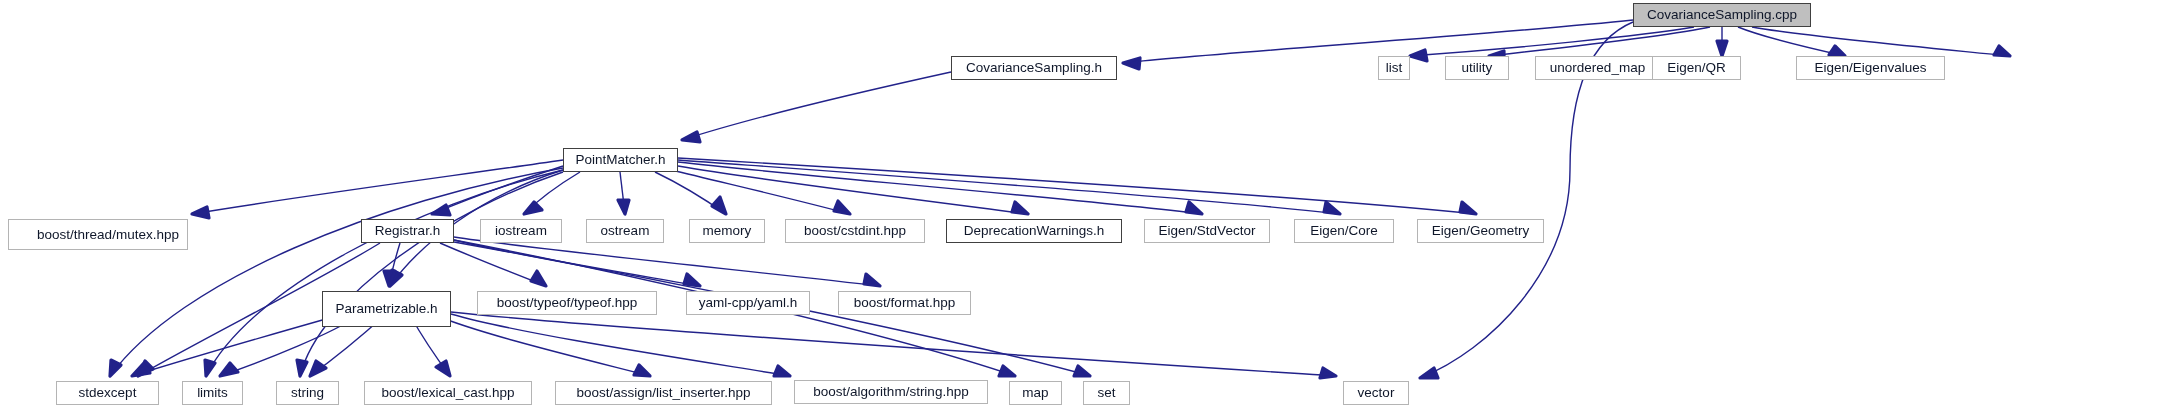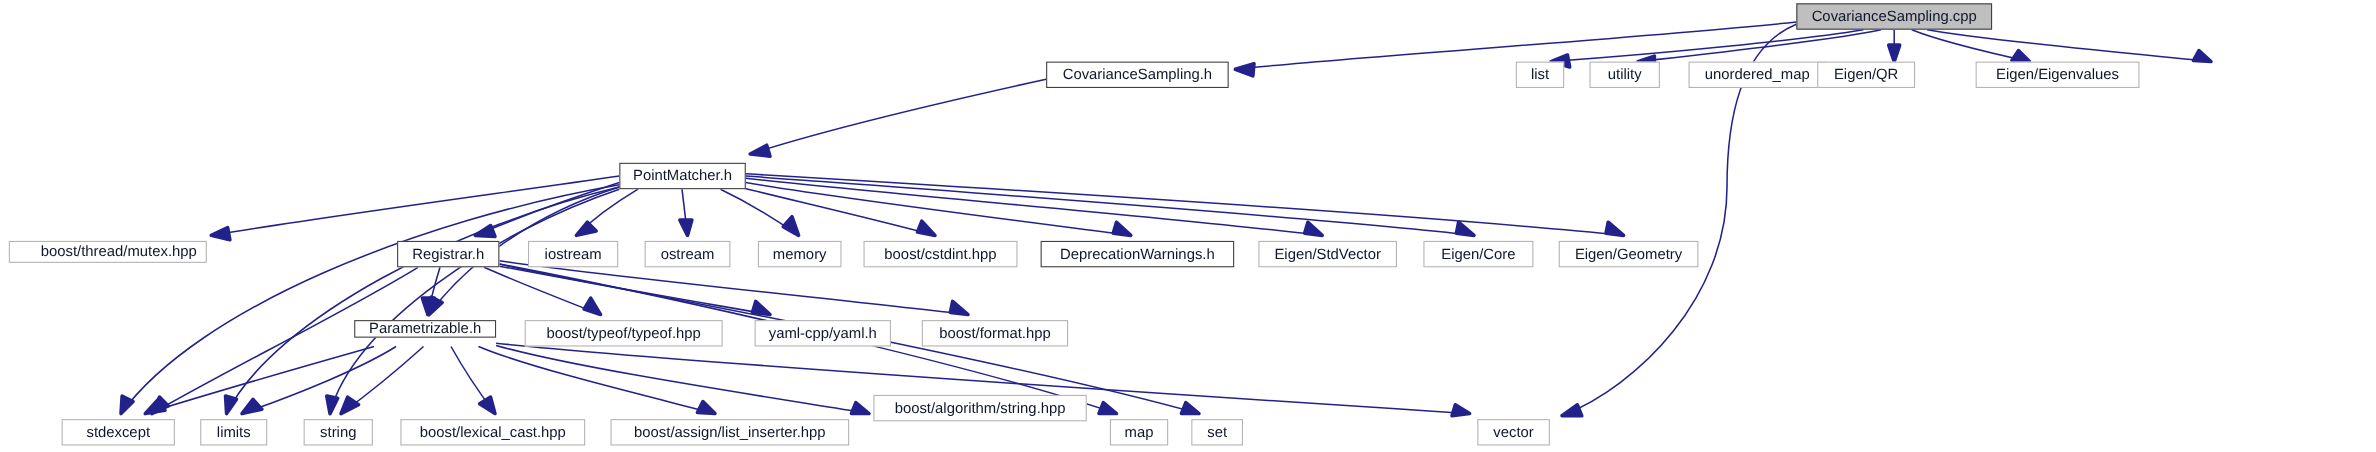--- a/index.html
+++ b/index.html
@@ -91,39 +91,39 @@
       <path d="M451,312 C620,330 1120,362 1336,376" fill="none" stroke="#22228a" stroke-width="1.4"></path>
       <polygon points="1336,376 1320,378 1323,368" fill="#22228a" stroke="#22228a" stroke-width="3.2" stroke-linejoin="round"></polygon>
     </svg>
   <div id="nodes">
       <div class="node root" style="left: 1633px; top: 3px; width: 178px; height: 24px;">
         <span>CovarianceSampling.cpp</span>
       </div>
       <div class="node hdr" style="left: 951px; top: 56px; width: 166px; height: 24px;">
         <span>CovarianceSampling.h</span>
       </div>
-      <div class="node" style="left: 1378px; top: 56px; width: 44px; height: 24px;">
+      <div class="node" style="left: 1378px; top: 56px; width: 32px; height: 24px;">
         <span>list</span>
       </div>
       <div class="node" style="left: 1445px; top: 56px; width: 64px; height: 24px;">
         <span>utility</span>
       </div>
       <div class="node" style="left: 1535px; top: 56px; width: 125px; height: 24px;">
         <span>unordered_map</span>
       </div>
       <div class="node" style="left: 1652px; top: 56px; width: 89px; height: 24px;">
         <span>Eigen/QR</span>
       </div>
       <div class="node" style="left: 1796px; top: 56px; width: 149px; height: 24px;">
         <span>Eigen/Eigenvalues</span>
       </div>
       <div class="node hdr" style="left: 563px; top: 148px; width: 115px; height: 24px;">
         <span>PointMatcher.h</span>
       </div>
-      <div class="node" style="left: 8px; top: 219px; width: 180px; height: 20px; padding-left: 20px;">
+      <div class="node" style="left: 8px; top: 219px; width: 180px; height: 31px; padding-left: 20px;">
         <span>boost/thread/mutex.hpp</span>
       </div>
       <div class="node hdr" style="left: 361px; top: 219px; width: 93px; height: 24px;">
         <span>Registrar.h</span>
       </div>
       <div class="node" style="left: 480px; top: 219px; width: 82px; height: 24px;">
         <span>iostream</span>
       </div>
       <div class="node" style="left: 586px; top: 219px; width: 78px; height: 24px;">
         <span>ostream</span>
@@ -139,21 +139,21 @@
       </div>
       <div class="node" style="left: 1144px; top: 219px; width: 126px; height: 24px;">
         <span>Eigen/StdVector</span>
       </div>
       <div class="node" style="left: 1294px; top: 219px; width: 100px; height: 24px;">
         <span>Eigen/Core</span>
       </div>
       <div class="node" style="left: 1417px; top: 219px; width: 127px; height: 24px;">
         <span>Eigen/Geometry</span>
       </div>
-      <div class="node hdr" style="left: 322px; top: 291px; width: 129px; height: 16px;">
+      <div class="node hdr" style="left: 322px; top: 291px; width: 129px; height: 36px;">
         <span>Parametrizable.h</span>
       </div>
       <div class="node" style="left: 477px; top: 291px; width: 180px; height: 24px;">
         <span>boost/typeof/typeof.hpp</span>
       </div>
       <div class="node" style="left: 686px; top: 291px; width: 124px; height: 24px;">
         <span>yaml-cpp/yaml.h</span>
       </div>
       <div class="node" style="left: 838px; top: 291px; width: 133px; height: 24px;">
         <span>boost/format.hpp</span>
@@ -166,21 +166,21 @@
       </div>
       <div class="node" style="left: 276px; top: 381px; width: 63px; height: 24px;">
         <span>string</span>
       </div>
       <div class="node" style="left: 364px; top: 381px; width: 168px; height: 24px;">
         <span>boost/lexical_cast.hpp</span>
       </div>
       <div class="node" style="left: 555px; top: 381px; width: 217px; height: 24px;">
         <span>boost/assign/list_inserter.hpp</span>
       </div>
-      <div class="node" style="left: 794px; top: 359px; width: 194px; height: 24px;">
+      <div class="node" style="left: 794px; top: 380px; width: 194px; height: 24px;">
         <span>boost/algorithm/string.hpp</span>
       </div>
       <div class="node" style="left: 1009px; top: 381px; width: 53px; height: 24px;">
         <span>map</span>
       </div>
       <div class="node" style="left: 1083px; top: 381px; width: 47px; height: 24px;">
         <span>set</span>
       </div>
       <div class="node" style="left: 1343px; top: 381px; width: 66px; height: 24px;">
         <span>vector</span>

